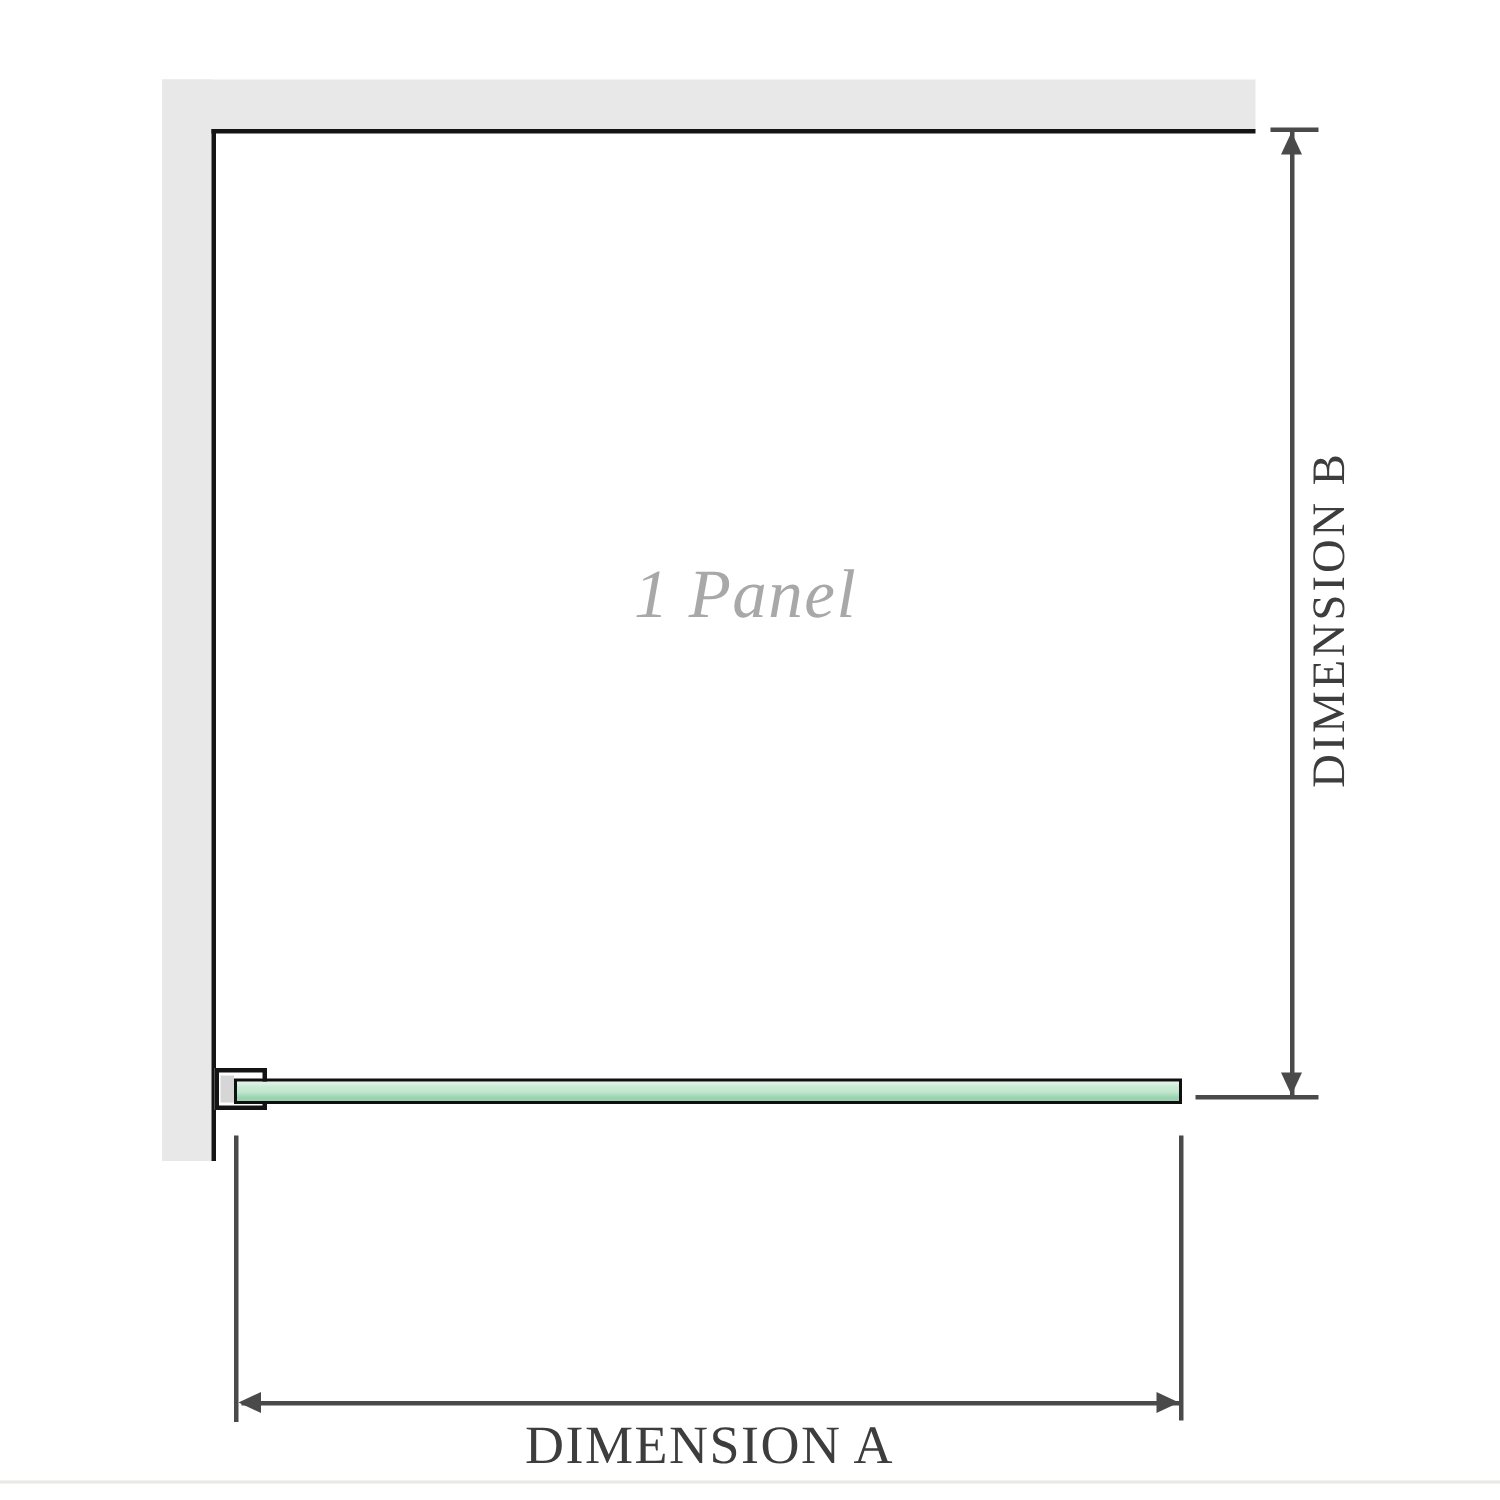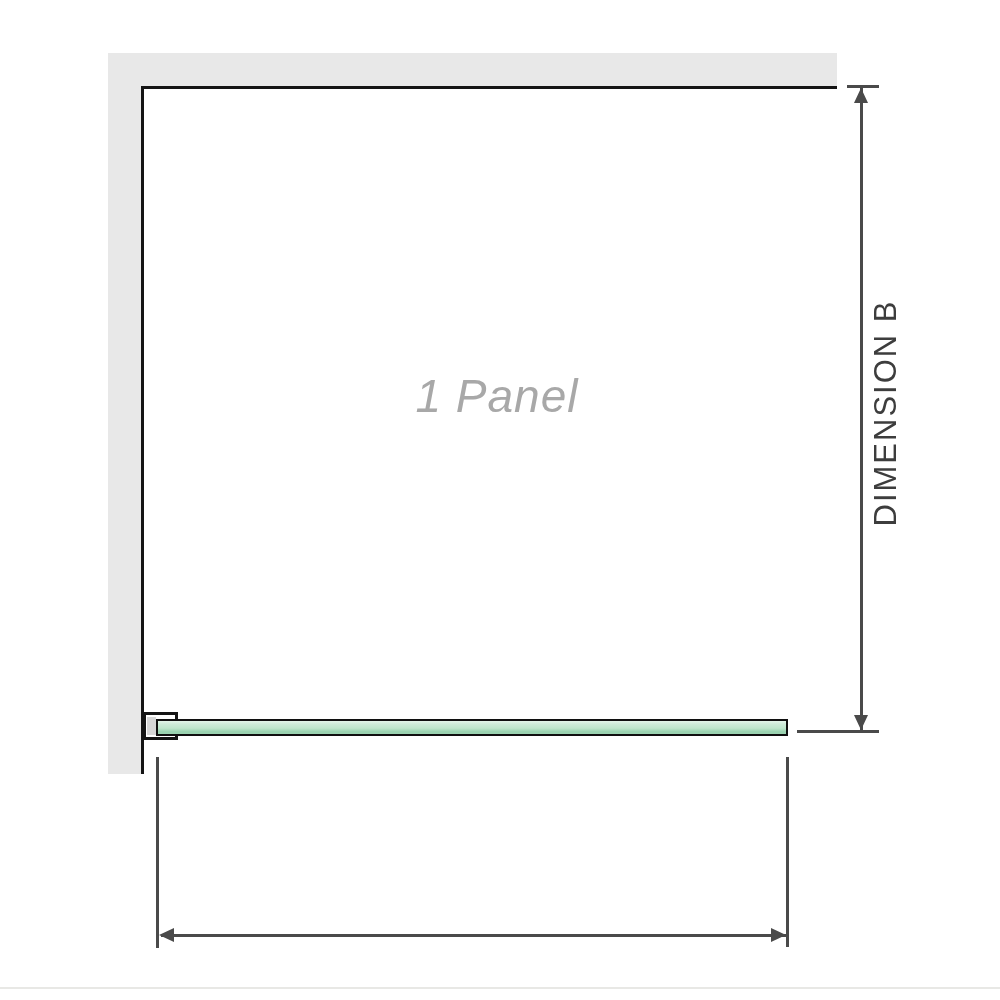--- a/index.html
+++ b/index.html
@@ -6,21 +6,21 @@
     margin: 0;
     padding: 0;
     background: #ffffff;
   }
   #stage {
     position: relative;
     width: 1000px;
     height: 1000px;
     background: #ffffff;
     overflow: hidden;
-    font-family: Liberation Sans, sans-serif;
+    font-family: Liberation Serif, serif;
   }
   .abs { position: absolute; }
 
   
   .wall-top  { left:108px; top:53px;  width:729px; height:33px; background:#e8e8e8; }
   .wall-left { left:108px; top:53px;  width:33px;  height:721px; background:#e8e8e8; }
 
   
   .edge-top  { left:141px; top:86px;  width:696px; height:3px; background:#141414; }
   .edge-left { left:141px; top:86px;  width:3px;   height:688px; background:#141414; }
@@ -122,16 +122,17 @@
   <div class="abs dim dimb-line"></div>
   <div class="abs arr arr-up"></div>
   <div class="abs arr arr-down"></div>
   <div class="abs dim-label dimb-label">DIMENSION B</div>
 
   <div class="abs dim dima-ext-left"></div>
   <div class="abs dim dima-ext-right"></div>
   <div class="abs dim dima-line"></div>
   <div class="abs arr arr-left"></div>
   <div class="abs arr arr-right"></div>
+  <div class="abs dim-label dima-label">DIMENSION A</div>
 
   <div class="abs bottom-divider"></div>
 
 </div>
 
 </body></html>

